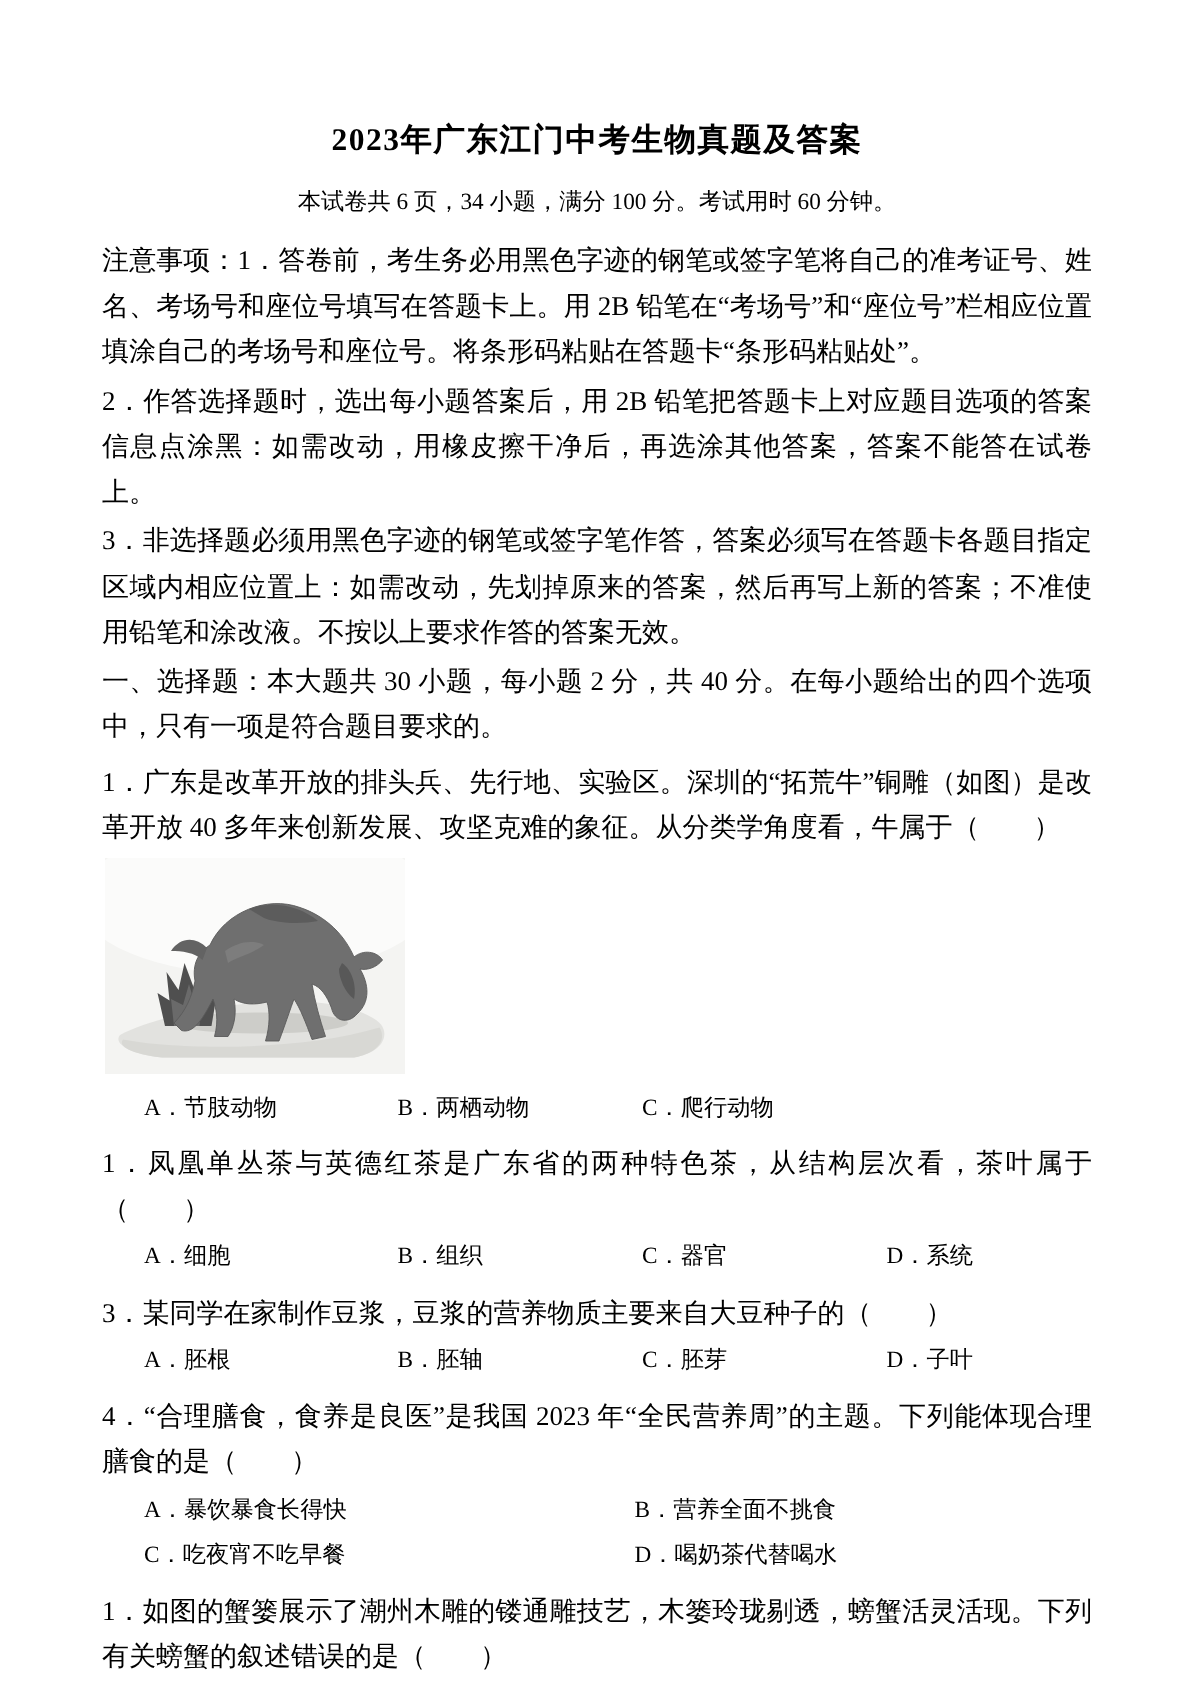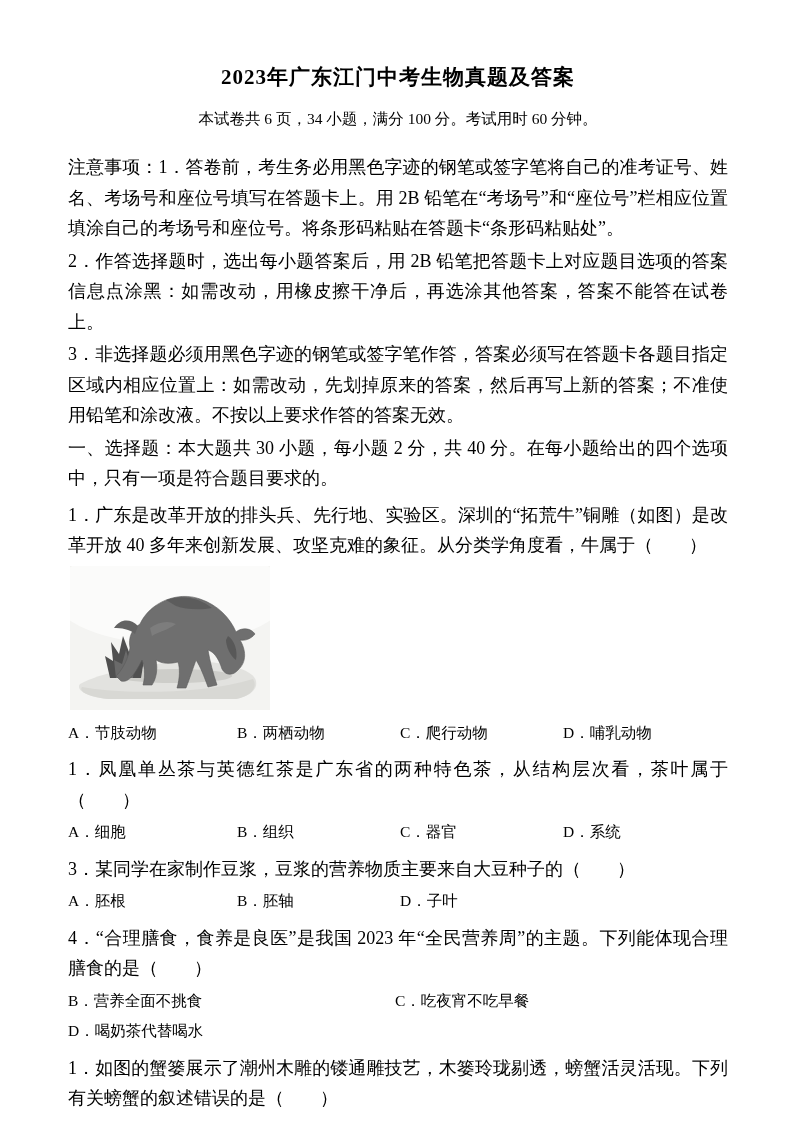--- a/index.html
+++ b/index.html
@@ -3,38 +3,38 @@
 <meta charset="utf-8">
 <style>
   * { margin:0; padding:0; box-sizing:border-box; }
   html, body { background:#ffffff; }
   body {
     width:794px; height:1123px;
     font-family:"Liberation Serif","DejaVu Serif",serif;
     color:#000000;
     overflow:hidden;
   }
-  .page { width:794px; height:1123px; padding:60px 66px 0 68px; background:#ffffff; }
+  .page { width:794px; height:1123px; padding:76px 66px 0 68px; background:#ffffff; }
   .title {
     font-size:21px; font-weight:700; text-align:center;
     line-height:34px; margin-bottom:10px; letter-spacing:1px;
   }
   .subtitle {
-    font-size:15.5px; text-align:center; line-height:30px; margin-bottom:18px;
+    font-size:15.5px; text-align:center; line-height:30px; margin-bottom:8px;
   }
   .para {
     font-size:18px; line-height:30.5px;
     text-align:justify; text-justify:inter-ideograph;
     margin-bottom:2px;
   }
   .question { margin-top:6px;font-family:Liberation Serif, serif; }
   .figure { width:200px; height:144px; margin:5px 0 8px 2px; }
   .figure svg { display:block; width:100%; height:100%; }
   .opts {
-    display:grid; font-size:15.5px; line-height:30.5px; margin-bottom:2px;
+    display:grid; font-size:15.5px; line-height:30.5px; margin-bottom:2px;margin-left:28px;
   }
   .cols4 { grid-template-columns:169px 163px 163px 1fr; }
   .cols2 { grid-template-columns:327px 1fr; }
   .opt { white-space:nowrap; }
 </style>
 </head>
 <body>
 
 <div class="page">
 
@@ -91,46 +91,47 @@
         <path d="M96,34 C112,28 130,32 142,42 C132,44 116,44 106,40 Z" fill="#5c5c5c"></path>
         <path d="M158,70 C164,74 168,84 166,94 C160,90 156,80 156,74 Z" fill="#585858"></path>
         <path d="M80,62 C88,56 98,54 106,58 C98,64 88,66 82,70 Z" fill="#7d7d7d"></path>
       </svg>
     </div>
 
     <div class="opts cols4">
       <span class="opt">A．节肢动物</span>
       <span class="opt">B．两栖动物</span>
       <span class="opt">C．爬行动物</span>
-      <span class="opt">D．哺乳动物</span>
     </div>
   </div>
 
   <div class="question">
     <p class="para">1．凤凰单丛茶与英德红茶是广东省的两种特色茶，从结构层次看，茶叶属于（　　）</p>
     <div class="opts cols4">
       <span class="opt">A．细胞</span>
       <span class="opt">B．组织</span>
       <span class="opt">C．器官</span>
       <span class="opt">D．系统</span>
     </div>
   </div>
 
   <div class="question">
     <p class="para">3．某同学在家制作豆浆，豆浆的营养物质主要来自大豆种子的（　　）</p>
     <div class="opts cols4">
       <span class="opt">A．胚根</span>
       <span class="opt">B．胚轴</span>
+      <span class="opt">C．胚芽</span>
       <span class="opt">D．子叶</span>
     </div>
   </div>
 
   <div class="question">
     <p class="para">4．“合理膳食，食养是良医”是我国 2023 年“全民营养周”的主题。下列能体现合理膳食的是（　　）</p>
     <div class="opts cols2">
+      <span class="opt">A．暴饮暴食长得快</span>
       <span class="opt">B．营养全面不挑食</span>
       <span class="opt">C．吃夜宵不吃早餐</span>
       <span class="opt">D．喝奶茶代替喝水</span>
     </div>
   </div>
 
   <div class="question">
     <p class="para">1．如图的蟹篓展示了潮州木雕的镂通雕技艺，木篓玲珑剔透，螃蟹活灵活现。下列有关螃蟹的叙述错误的是（　　）</p>
   </div>
 

